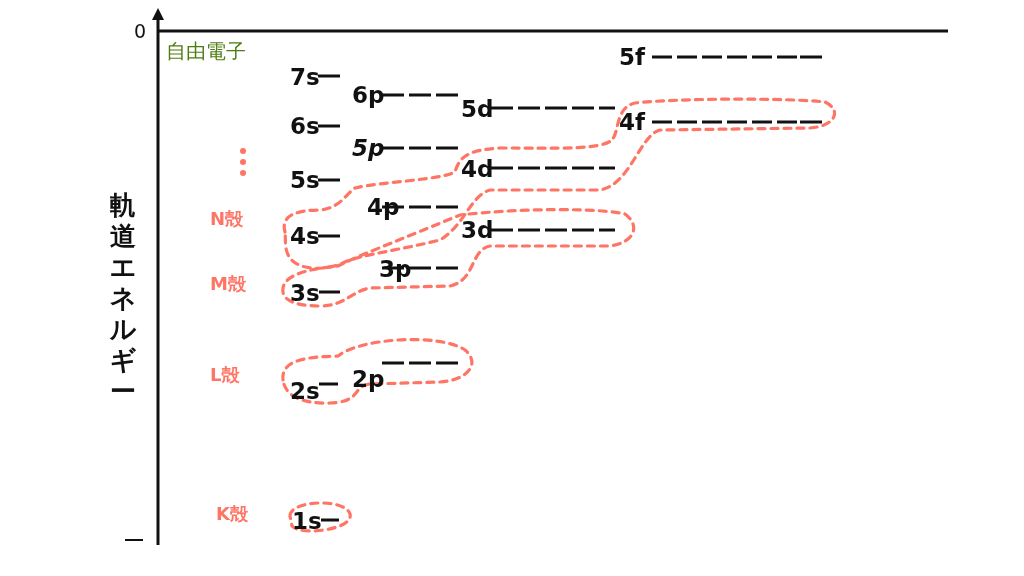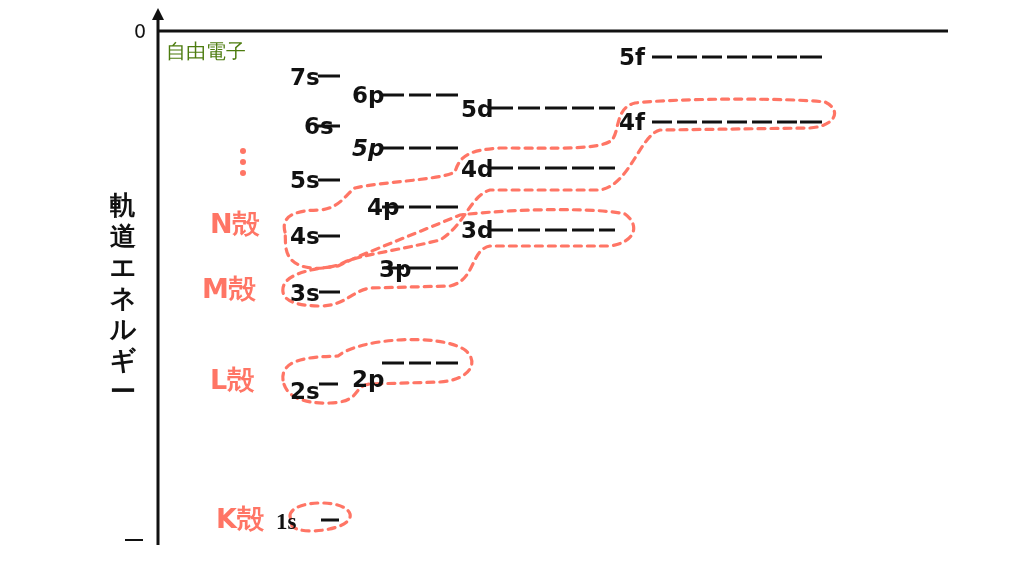--- a/index.html
+++ b/index.html
@@ -1,19 +1,19 @@
 <!DOCTYPE html>
 <html><head>
 <meta charset="utf-8">
 <style>
   html,body{margin:0;padding:0;background:#ffffff;}
   body{width:1024px;height:576px;position:relative;overflow:hidden;font-family:"DejaVu Sans",sans-serif;}
   .abs{position:absolute;}
   .orb{position:absolute;font-weight:bold;font-size:23px;color:#111;line-height:1;white-space:nowrap;}
-  .shell{position:absolute;font-weight:bold;font-size:27px;color:#ff7565;line-height:1;white-space:nowrap;}
+  .shell{position:absolute;font-weight:bold;font-size:18px;color:#ff7565;line-height:1;white-space:nowrap;}
   .ylabel{position:absolute;left:108px;top:190px;width:30px;font-weight:bold;font-size:26px;line-height:31px;color:#111;text-align:center;}
   .ylabel span{display:block;}
   svg{position:absolute;left:0;top:0;}
 </style>
 </head>
 <body>
 
 <svg width="1024" height="576">
 
   <line x1="158" y1="545" x2="158" y2="16" stroke="#111" stroke-width="3"></line>
@@ -118,32 +118,32 @@
   <span>道</span>
   <span>エ</span>
   <span>ネ</span>
   <span>ル</span>
   <span>ギ</span>
   <span>ー</span>
 </div>
 
 <div class="shell" style="left:216px;top:505px;">K殻</div>
 <div class="shell" style="left:210px;top:366px;">L殻</div>
-<div class="shell" style="left:202px;top:275px;">M殻</div>
+<div class="shell" style="left:210px;top:275px;">M殻</div>
 <div class="shell" style="left:210px;top:210px;">N殻</div>
 
-<div class="orb" style="left:276px;top:510px;font-family:Liberation Serif, serif;">1s</div>
+<div class="orb" style="left:292px;top:510px;">1s</div>
 <div class="orb" style="left:290px;top:380px;">2s</div>
 <div class="orb" style="left:352px;top:368px;">2p</div>
 <div class="orb" style="left:290px;top:282px;">3s</div>
 <div class="orb" style="left:352px;top:258px;margin-left:27px;">3p</div>
 <div class="orb" style="left:290px;top:225px;">4s</div>
 <div class="orb" style="left:461px;top:219px;">3d</div>
 <div class="orb" style="left:352px;top:196px;margin-left:15px;">4p</div>
 <div class="orb" style="left:290px;top:169px;">5s</div>
 <div class="orb" style="left:461px;top:158px;">4d</div>
 <div class="orb" style="left:352px;top:137px;font-style:italic;">5p</div>
-<div class="orb" style="left:290px;top:115px;margin-left:14px;">6s</div>
+<div class="orb" style="left:290px;top:115px;">6s</div>
 <div class="orb" style="left:619px;top:111px;">4f</div>
 <div class="orb" style="left:461px;top:98px;">5d</div>
 <div class="orb" style="left:352px;top:84px;">6p</div>
 <div class="orb" style="left:290px;top:66px;">7s</div>
 <div class="orb" style="left:619px;top:46px;">5f</div>
 
 </body></html>

